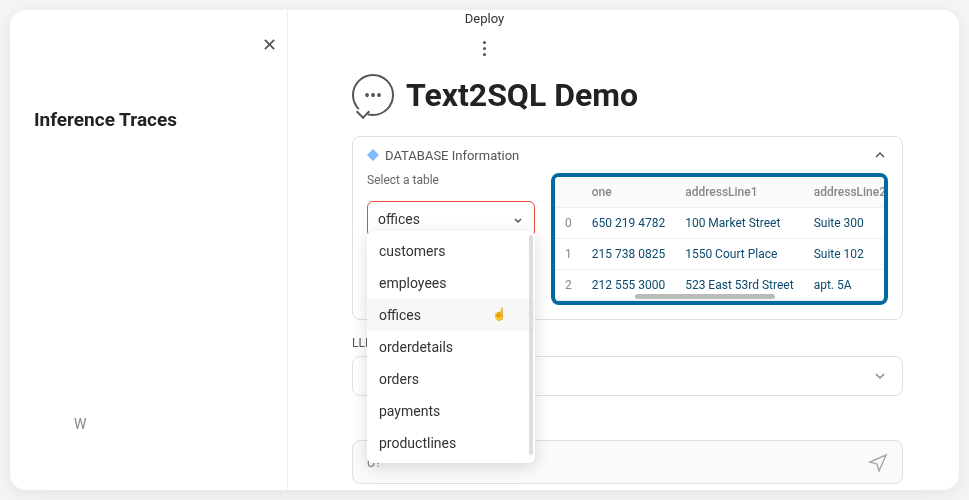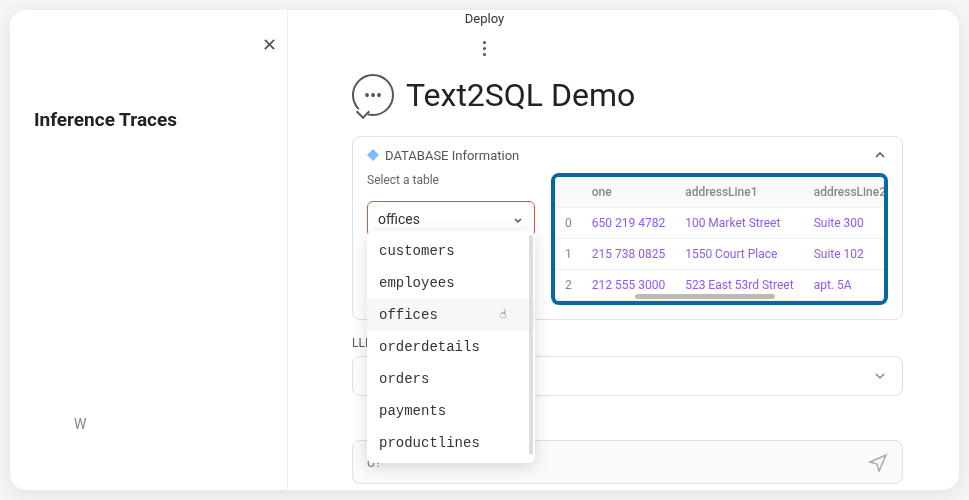--- a/index.html
+++ b/index.html
@@ -9,42 +9,42 @@
 .topbar .deploy { font-size: 13px; color: #333; cursor: pointer; }
 .topbar .kebab { width: 20px; height: 20px; display: flex; flex-direction: column; justify-content: center; align-items: center; gap: 3px; cursor: pointer; }
 .topbar .kebab span { width: 3px; height: 3px; background: #555; border-radius: 50%; }
 .close-x { position: absolute; top: 24px; left: 252px; font-size: 18px; color: #555; cursor: pointer; }
 .sidebar { position: absolute; left: 0; top: 0; width: 278px; height: 100%; border-right: 1px solid #eee; padding: 24px; }
 .sidebar h2 { font-size: 19px; font-weight: 700; color: #222; margin-top: 74px; }
 .main { position: absolute; left: 278px; top: 48px; right: 0; bottom: 0; padding: 16px 56px 16px 64px; }
 .title-row { display: flex; align-items: center; gap: 12px; margin-bottom: 20px; }
 .title-icon { width: 42px; height: 42px; border: 2px solid #555; border-radius: 50%; display: flex; align-items: center; justify-content: center; font-size: 18px; color: #555; position: relative; }
 .title-icon::after { content: ""; position: absolute; bottom: -3px; left: 4px; width: 8px; height: 8px; background: #fff; border-left: 2px solid #555; border-bottom: 2px solid #555; transform: rotate(-45deg); }
-h1 { font-size: 32px; font-weight: 400; color: #222; }
+h1 { font-size: 32px; font-weight: 700; color: #222; }
 .card { border: 1px solid #e0e0e0; border-radius: 8px; background: #fff; margin-bottom: 16px; }
 .card-header { display: flex; align-items: center; justify-content: space-between; padding: 10px 14px; gap: 16px; }
 .card-header .label { font-size: 13px; color: #555; display: flex; align-items: center; gap: 6px; }
 .db-icon { width: 12px; height: 12px; background: #4a9eff; clip-path: polygon(50% 0, 100% 50%, 50% 100%, 0 50%); opacity: 0.7; }
 .chev { width: 16px; height: 16px; cursor: pointer; transform: rotate(180deg); }
 .chev svg { width: 100%; height: 100%; }
 .card-body { padding: 0 14px 14px; display: flex; gap: 16px; align-items: flex-start; }
 .select-col { width: 168px; flex-shrink: 0; position: relative; }
 .select-label { font-size: 12px; color: #666; margin-bottom: 14px; display: block; }
 .select-box { width: 100%; height: 36px; border: 1px solid #e74c3c; border-radius: 6px; display: flex; align-items: center; justify-content: space-between; padding: 0 10px; font-size: 14px; color: #333; cursor: pointer; background: #fff; }
 .select-box .arrow { width: 12px; height: 12px; }
 .dropdown { position: absolute; top: 58px; left: 0; width: 168px; background: #fff; border-radius: 6px; box-shadow: 0 4px 16px rgba(0,0,0,0.15); z-index: 100; max-height: 260px; overflow: hidden; }
-.dropdown-inner { padding: 4px 0; font-family: Liberation Mono, monospace; }
+.dropdown-inner { padding: 4px 0; }
 .dd-item { padding: 8px 12px; font-size: 14px; color: #333; cursor: pointer; position: relative; }
 .dd-item.hover { background: #f0f0f0; }
 .dd-item.active { background: #f7f7f7; }
 .cursor-icon { position: absolute; right: 28px; top: 8px; font-size: 12px; }
 .dd-scroll { position: absolute; right: 2px; top: 4px; width: 4px; height: 220px; background: #ddd; border-radius: 2px; }
 .table-wrap { flex: 1; overflow: hidden; border: 4px solid #0369a1; border-radius: 8px; position: relative; }
 table { border-collapse: collapse; font-size: 12px; width: 100%; }
-th, td { padding: 8px 10px; text-align: left; border-bottom: 1px solid #eee; color: #8b5cf6; white-space: nowrap; }
+th, td { padding: 8px 10px; text-align: left; border-bottom: 1px solid #eee; color: #0c4a6e; white-space: nowrap; }
 th { color: #888; font-weight: 500; background: #fafafa; }
 td.idx { color: #888; text-align: right; width: 30px; }
 .hscroll { position: absolute; bottom: 2px; left: 80px; width: 140px; height: 5px; background: #bbb; border-radius: 3px; }
 .section-label { font-size: 12px; color: #555; margin: 8px 0 6px; }
 .collapsed-row { border: 1px solid #e0e0e0; border-radius: 8px; height: 40px; display: flex; align-items: center; justify-content: space-between; padding: 0 14px; margin-bottom: 16px; }
 .collapsed-row .l { font-size: 14px; color: #999; }
 .input-row { display: flex; align-items: center; gap: 10px; border: 1px solid #e0e0e0; border-radius: 8px; height: 44px; padding: 0 14px; background: #fafafa; }
 .input-row .txt { flex: 1; font-size: 14px; color: #888; }
 .send-btn { width: 20px; height: 20px; cursor: pointer; color: #aaa; }
 .peek-label { position: absolute; left: 64px; top: 406px; font-size: 14px; color: #888; }

